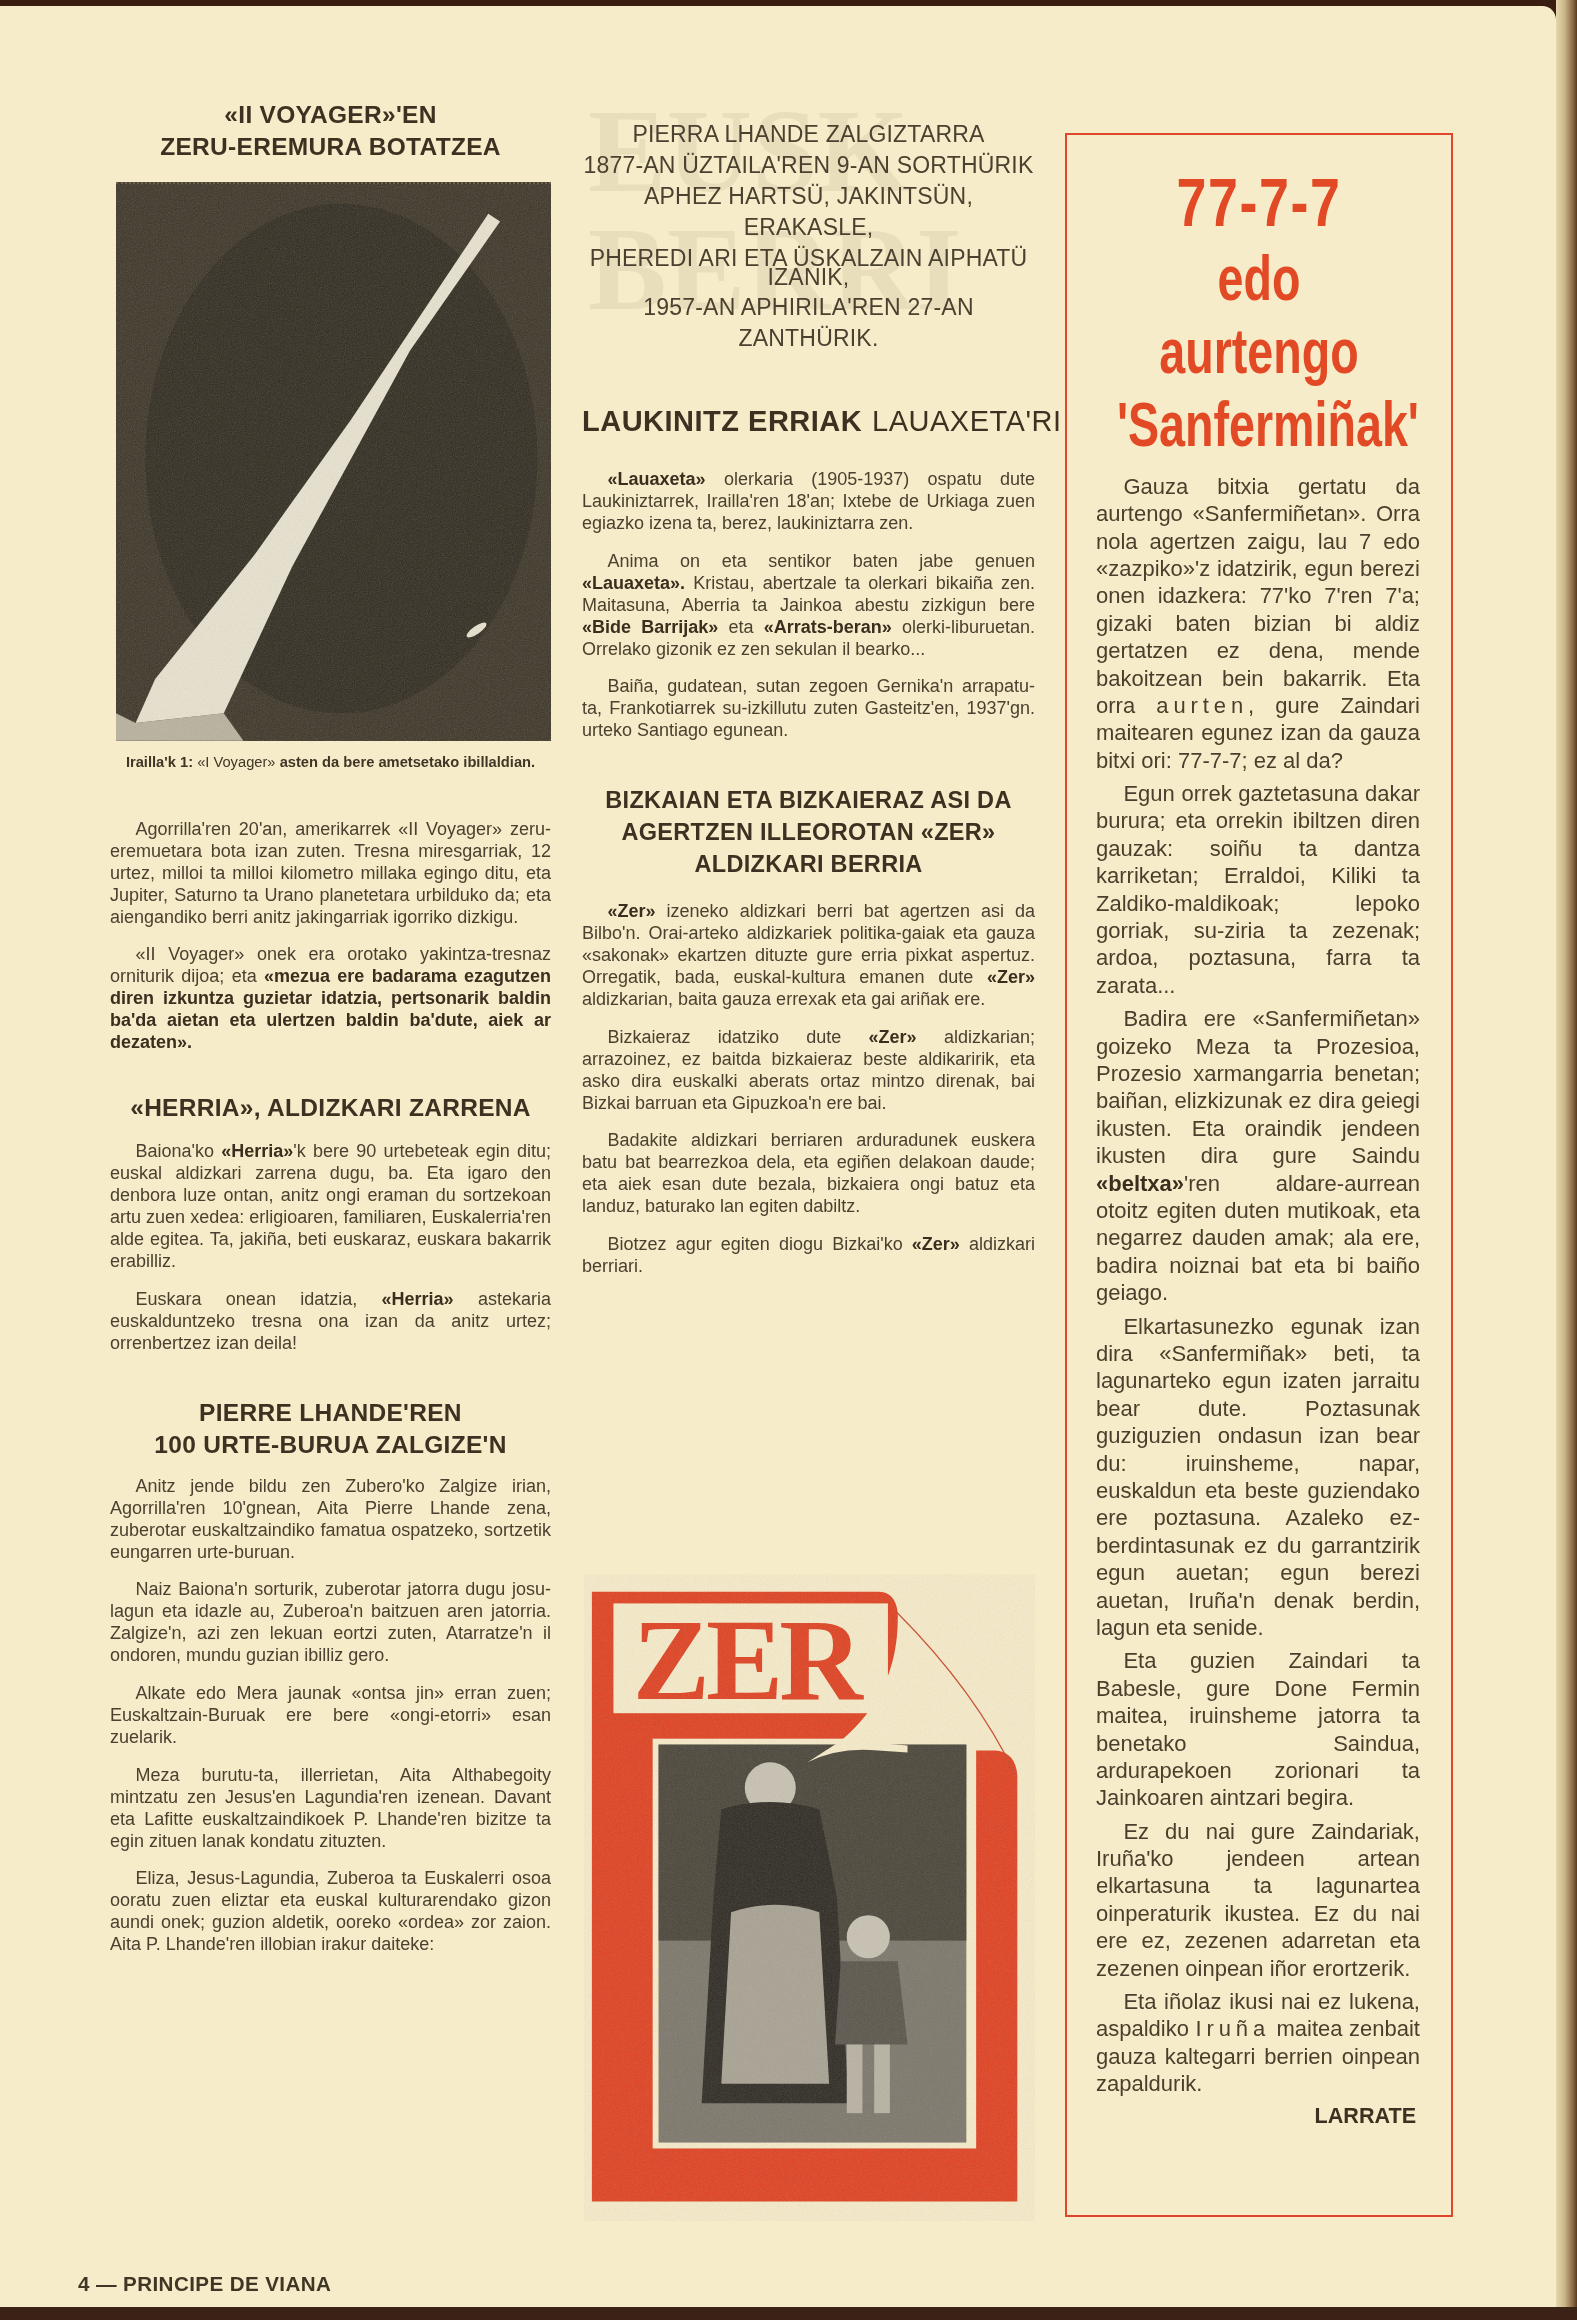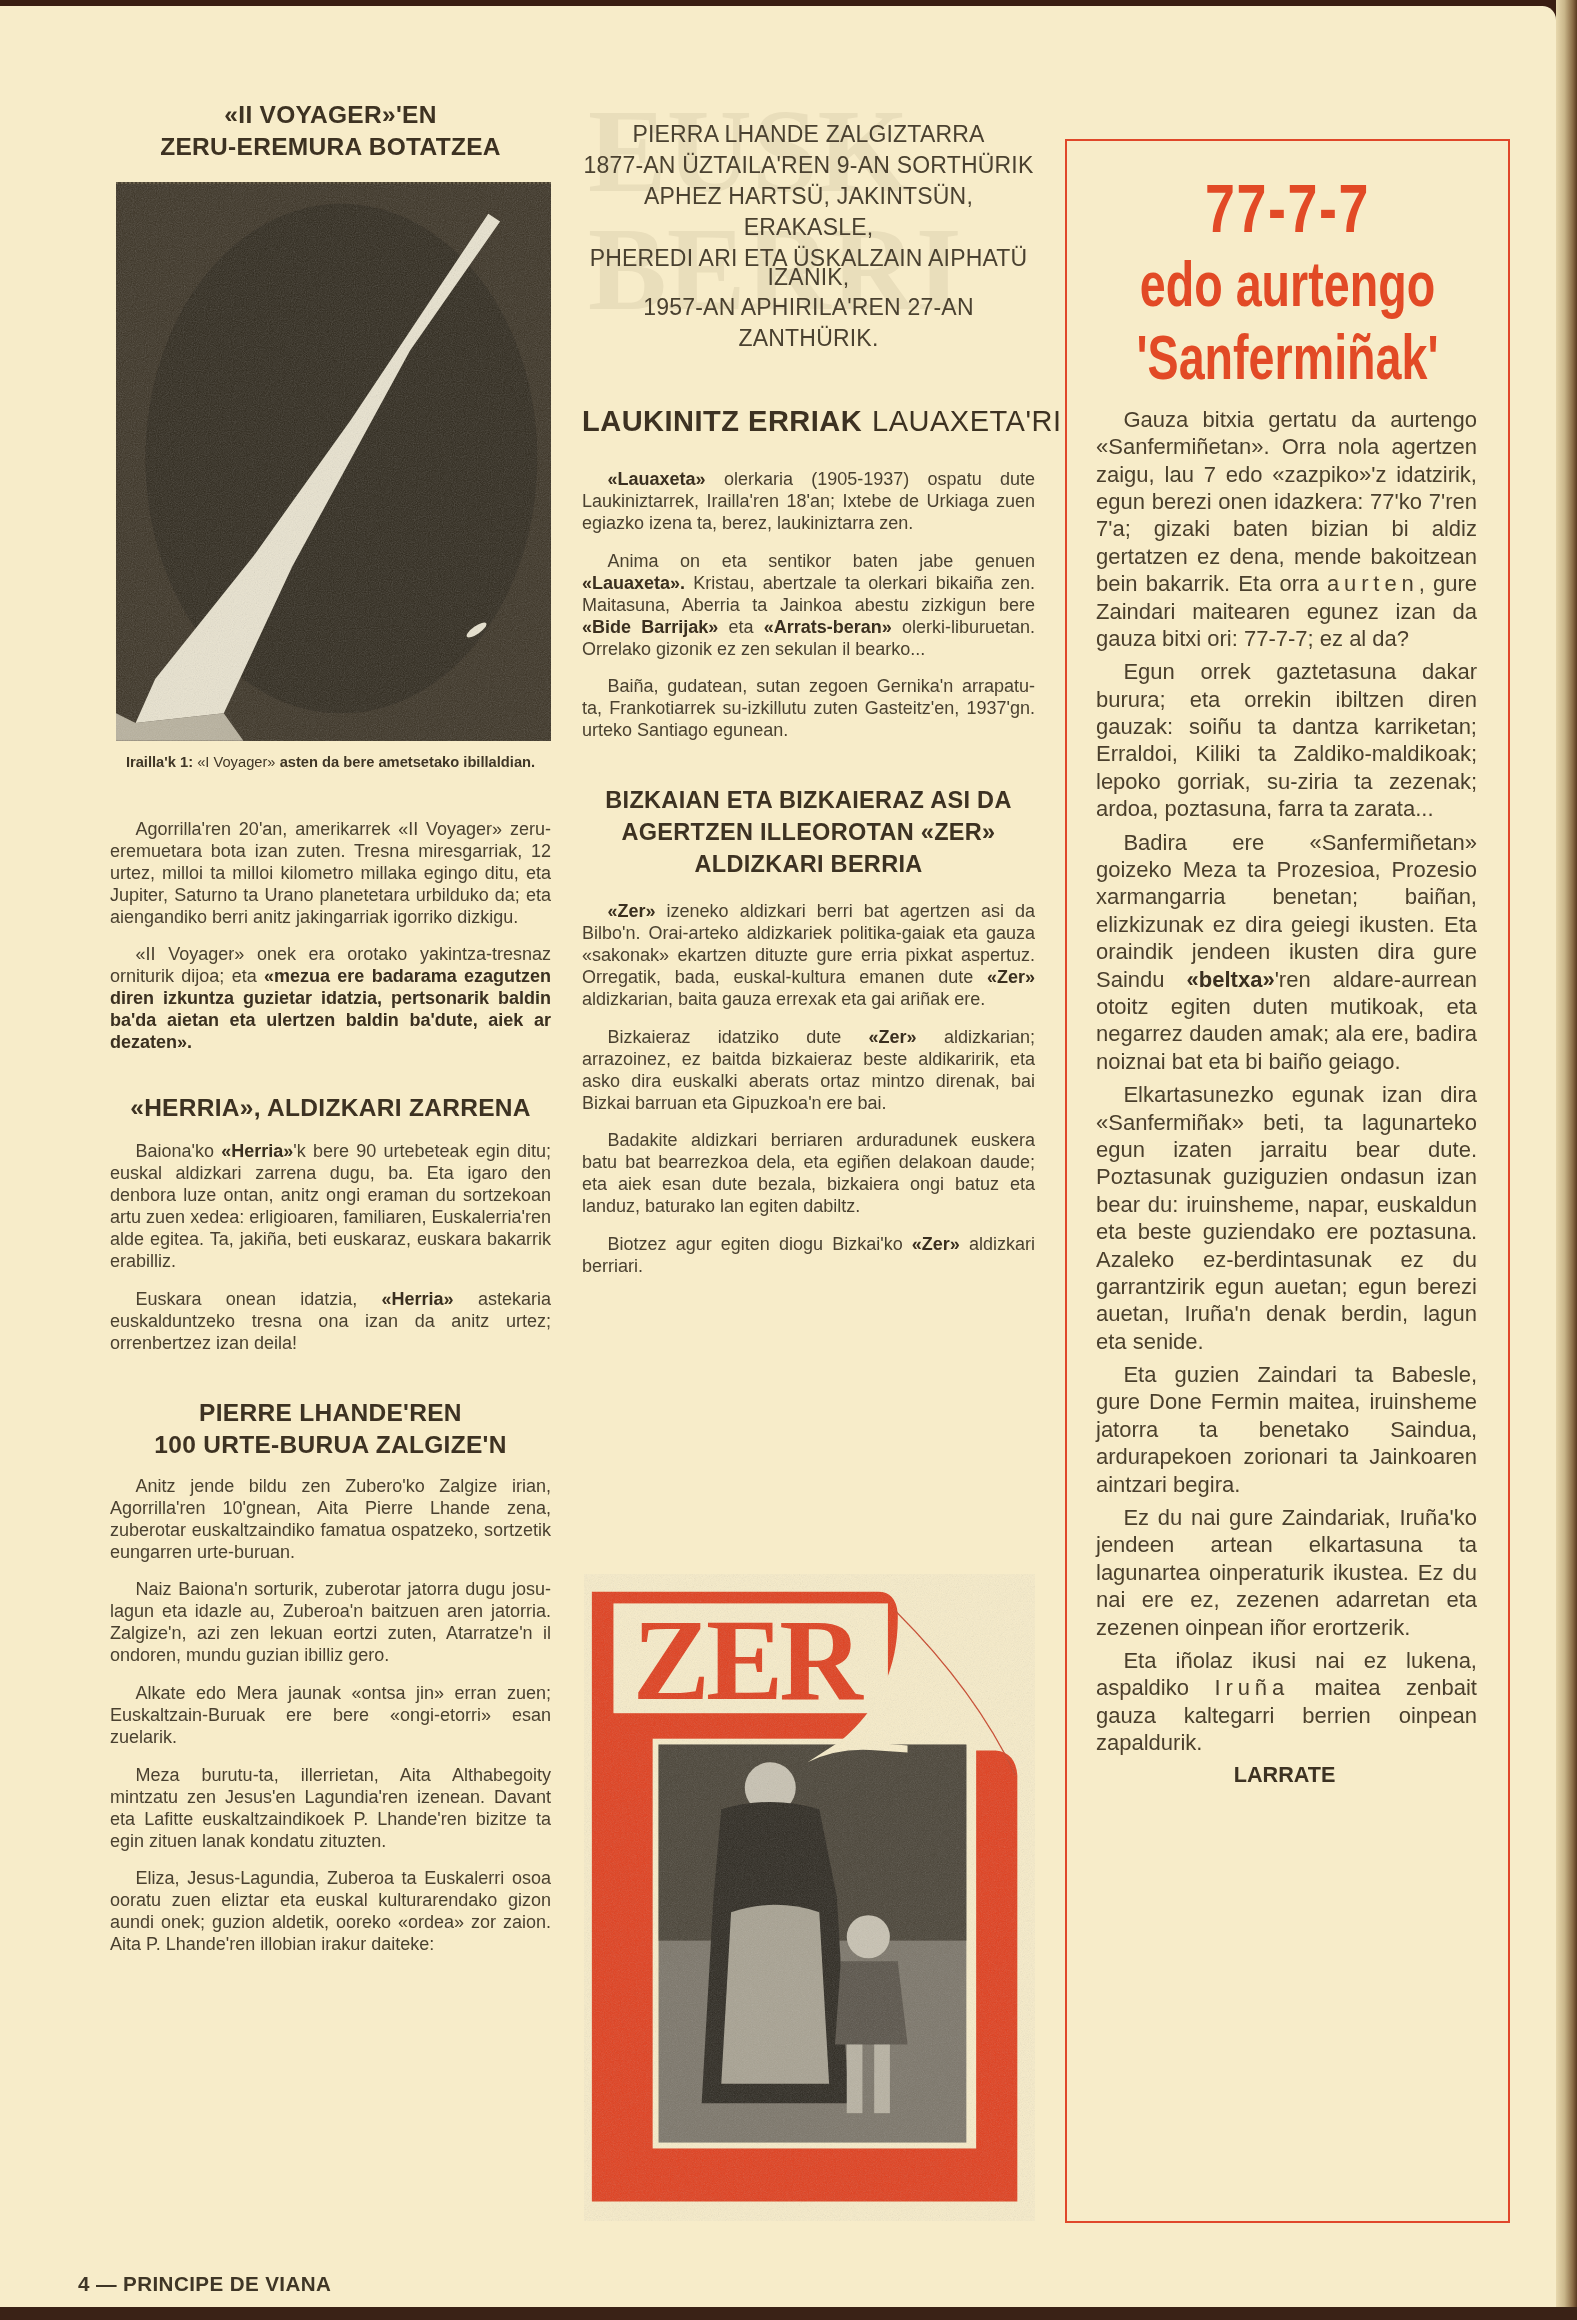--- a/index.html
+++ b/index.html
@@ -17,21 +17,21 @@
     position: absolute; left: 1556px; top: 0; width: 20.6px; height: 2320px;
     background: linear-gradient(90deg, #e8d8ad 0%, #c9b68a 40%, #8a6b45 80%, #5a3a20 100%);
   }
   .bottom-edge {
     position: absolute; left: 0; top: 2307px; width: 1577px; height: 12.7px;
     background: #3a2216;
   }
   .col { position: absolute; }
   .col-left { left: 110px; top: 93px; width: 441px; }
   .col-mid { left: 582px; top: 113px; width: 453px; }
-  .col-right { left: 1065px; top: 133px; width: 445px; height: 2084px;
+  .col-right { left: 1065px; top: 127px; width: 388px; height: 2084px;
     border: 2.9px solid #e0472a; box-sizing: border-box; }
 
   .headline {
     font-weight: bold; text-align: center; color: #3d3222;
     font-size: 24.5px; line-height: 32px; margin: 0; letter-spacing: 0.3px;
   }
   .para {
     font-size: 18px; line-height: 22px; color: #4a4130;
     text-align: justify; text-indent: 25.5px; margin: 0 0 15.7px 0;
     hyphens: manual;
@@ -73,21 +73,21 @@
   .big-title {
     color: #e24a26; font-weight: bold; text-align: center; margin: 29px 0 11.8px 0;
     font-family: "Liberation Sans", sans-serif;
   }
   .big-title .l1 { display: block; font-size: 69px; line-height: 78px; transform: scaleX(0.78); letter-spacing: 2px; }
   .big-title .l2 { display: block; font-size: 63px; line-height: 73px; transform: scaleX(0.74); }
   .big-title .l3 { display: block; font-size: 63px; line-height: 73px; transform: scaleX(0.74); }
   .right-body { padding: 0 31px 0 29px; }
   .right-body .para { font-size: 22px; line-height: 27.4px; color: #4a3f2c; margin-bottom: 5.9px; text-indent: 27.4px; }
   .spaced { letter-spacing: 4.9px; }
-  .signature { text-align: center; font-weight: bold; color: #3d3222; font-size: 21.6px; margin: 0; padding-right: 3.9px; }
+  .signature { text-align: right; font-weight: bold; color: #3d3222; font-size: 21.6px; margin: 0; padding-right: 3.9px; }
 
   .footer {
     position: absolute; left: 78px; top: 2266px; font-size: 20.6px; font-weight: bold; color: #3f3626;
     letter-spacing: 0.4px;
   }
   .ghost {
     position: absolute; color: rgba(120,100,70,0.10); font-family: "Liberation Serif", serif;
     font-size: 118px; font-weight: bold; pointer-events: none;
   }
 </style>

